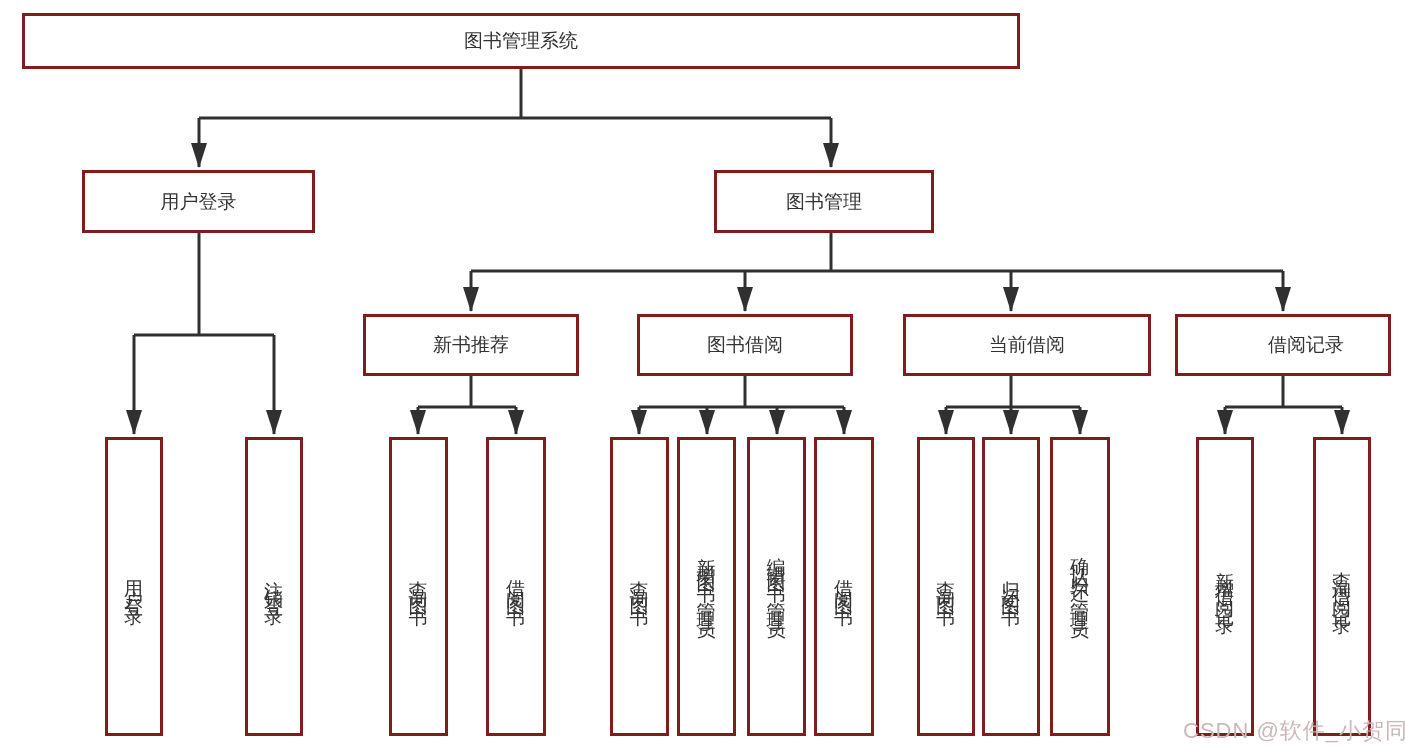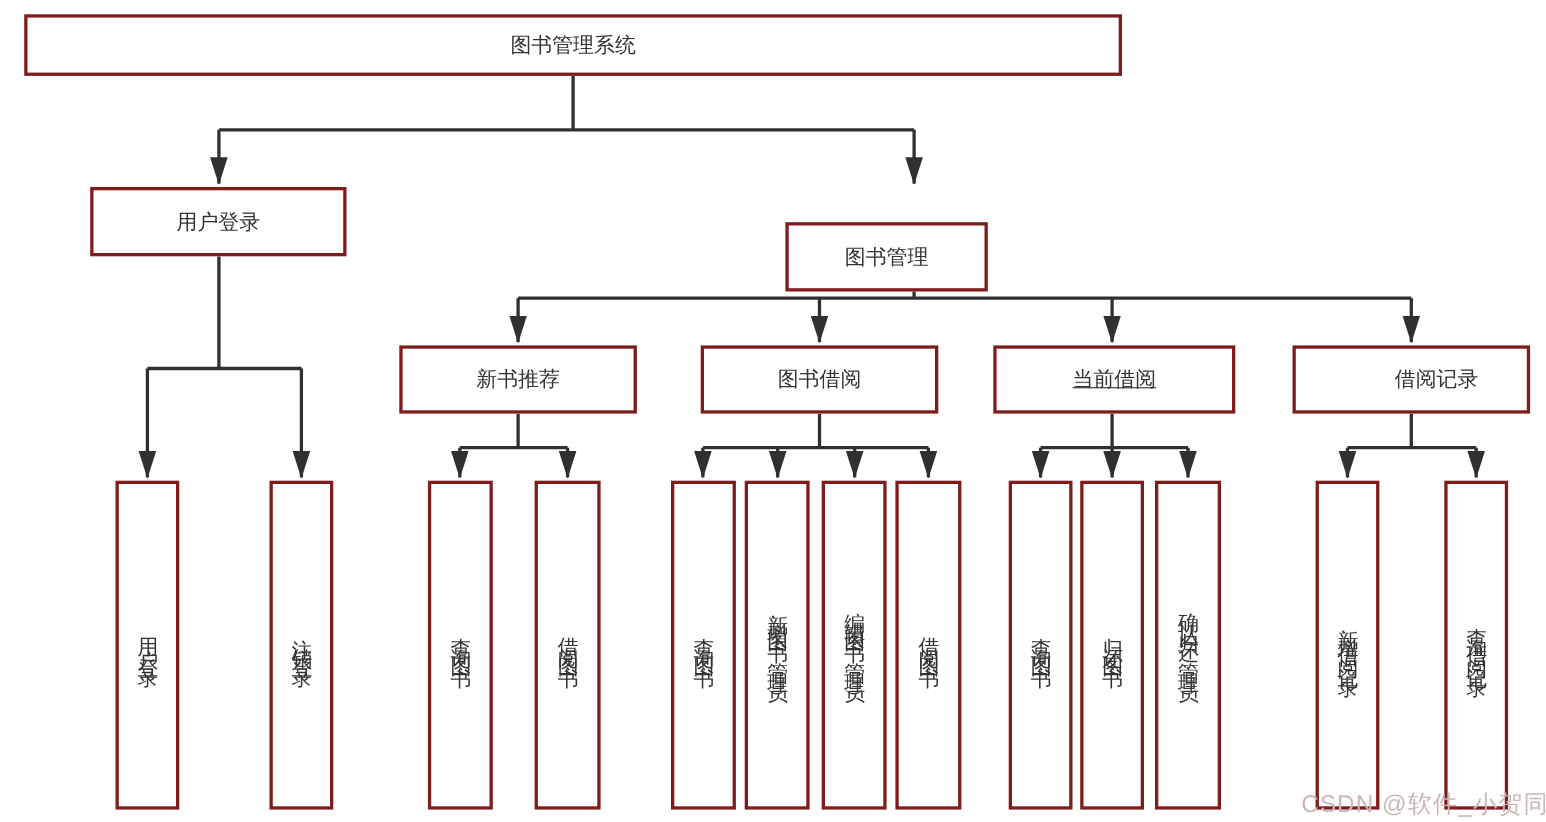--- a/index.html
+++ b/index.html
@@ -97,38 +97,38 @@
     </g>
   </svg>
 
   <div class="box" style="left:22px;top:13px;width:998px;height:56px;">
     <span>图书管理系统</span>
   </div>
 
   <div class="box" style="left:82px;top:170px;width:233px;height:63px;">
     <span>用户登录</span>
   </div>
-  <div class="box" style="left:714px;top:170px;width:184px;height:63px;margin-top:32px;">
+  <div class="box" style="left:714px;top:170px;width:220px;height:63px;">
     <span>图书管理</span>
   </div>
 
   <div class="box vbox" style="left:105px;top:437px;width:58px;height:299px;">
     <span>用户登录</span>
   </div>
   <div class="box vbox" style="left:245px;top:437px;width:58px;height:299px;">
     <span>注销登录</span>
   </div>
 
   <div class="box" style="left:363px;top:314px;width:216px;height:62px;">
     <span>新书推荐</span>
   </div>
   <div class="box" style="left:637px;top:314px;width:216px;height:62px;text-align:center;">
     <span>图书借阅</span>
   </div>
-  <div class="box" style="left:903px;top:314px;width:220px;height:62px;text-decoration:underline;">
+  <div class="box" style="left:903px;top:314px;width:248px;height:62px;">
     <span>当前借阅</span>
   </div>
   <div class="box" style="left:1175px;top:314px;width:216px;height:62px;padding-left:46px;">
     <span>借阅记录</span>
   </div>
 
   <div class="box vbox" style="left:389px;top:437px;width:59px;height:299px;">
     <span>查询图书</span>
   </div>
   <div class="box vbox" style="left:486px;top:437px;width:60px;height:299px;">

